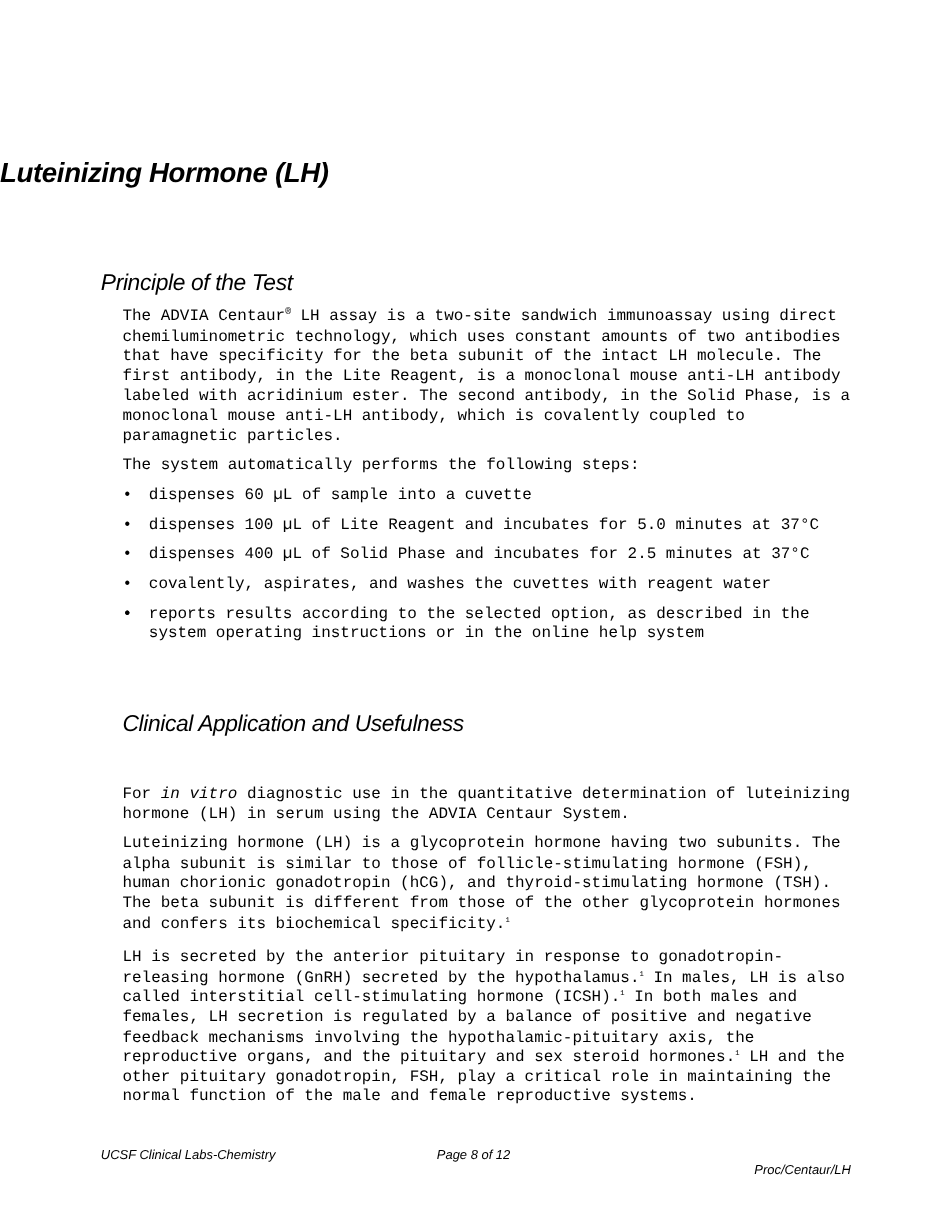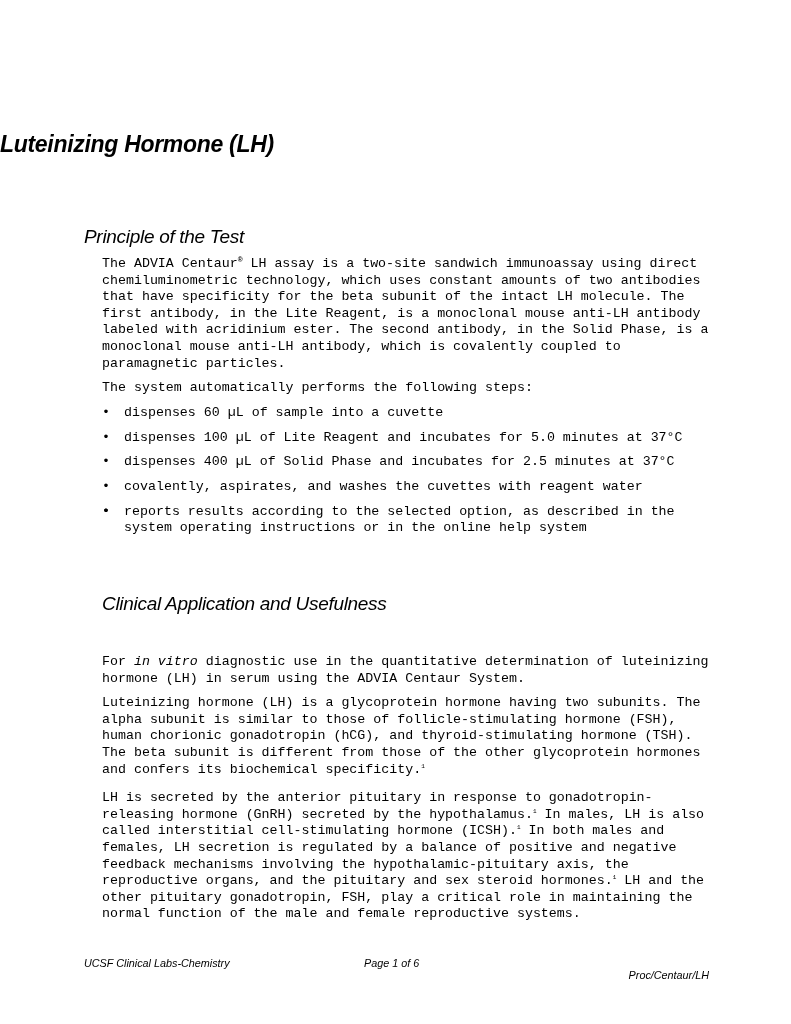--- a/index.html
+++ b/index.html
@@ -133,17 +133,17 @@
   <div class="body-block" style="top:654px;">
     <p class="para"><span>For </span><em>in vitro</em><span> diagnostic use in the quantitative determination of luteinizing hormone (LH) in serum using the ADVIA Centaur System.</span></p>
 
     <p class="para"><span>Luteinizing hormone (LH) is a glycoprotein hormone having two subunits. The alpha subunit is similar to those of follicle-stimulating hormone (FSH), human chorionic gonadotropin (hCG), and thyroid-stimulating hormone (TSH). The beta subunit is different from those of the other glycoprotein hormones and confers its biochemical specificity.</span><sup class="ref">1</sup></p>
 
     <p class="para" style="margin-top:12px;"><span>LH is secreted by the anterior pituitary in response to gonadotropin-releasing hormone (GnRH) secreted by the hypothalamus.</span><sup class="ref">1</sup><span> In males, LH is also called interstitial cell-stimulating hormone (ICSH).</span><sup class="ref">1</sup><span> In both males and females, LH secretion is regulated by a balance of positive and negative feedback mechanisms involving the hypothalamic-pituitary axis, the reproductive organs, and the pituitary and sex steroid hormones.</span><sup class="ref">1</sup><span> LH and the other pituitary gonadotropin, FSH, play a critical role in maintaining the normal function of the male and female reproductive systems.</span></p>
   </div>
 
   <div class="footer">
     <span class="footer-left">UCSF Clinical Labs-Chemistry</span>
-    <span class="footer-center">Page 1 of 6</span>
+    <span class="footer-center">Page 8 of 12</span>
     <span class="footer-right">Proc/Centaur/LH</span>
   </div>
 
 </div>
 
 </body></html>

